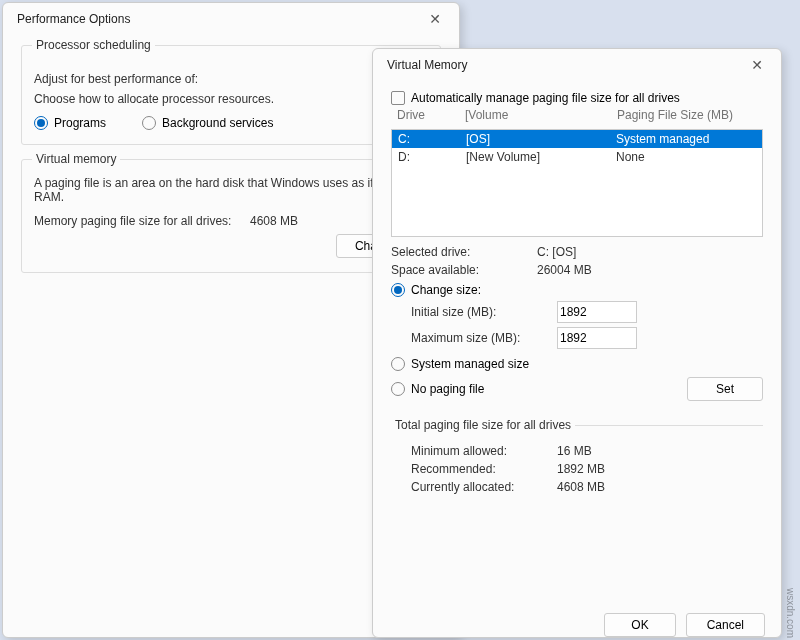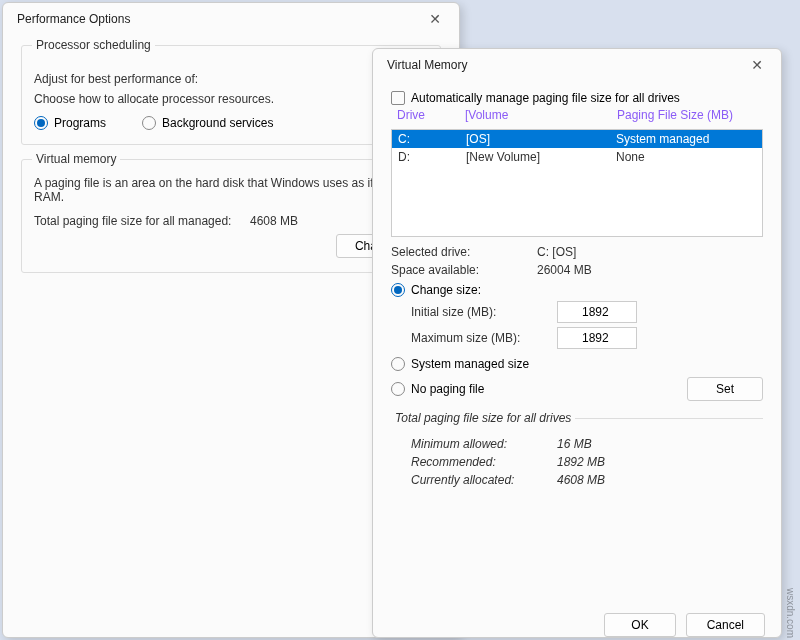--- a/index.html
+++ b/index.html
@@ -21,32 +21,32 @@
     .radio, .check { display: flex; align-items: center; gap: 6px; cursor: pointer; }
     .radio-ind { width: 14px; height: 14px; border-radius: 50%; border: 1.5px solid #0067c0; position: relative; }
     .radio-ind.checked::after { content: ""; position: absolute; inset: 2px; border-radius: 50%; background: #0067c0; }
     .radio-ind.gray { border-color: #888; }
     .check-ind { width: 14px; height: 14px; border: 1.5px solid #888; border-radius: 2px; }
     .row { display: flex; align-items: center; gap: 16px; margin: 4px 0; }
     .lab { min-width: 130px; color: #333; }
     .val { color: #333; }
     .btn { background: #fdfdfd; border: 1px solid #ccc; border-radius: 3px; padding: 4px 18px; cursor: pointer; font-size: 12px; }
     .listbox { border: 1px solid #ccc; background: #fff; height: 108px; margin: 4px 0 8px 0; }
-    .listhead { display: flex; padding: 3px 6px; color: #8b5cf6; }
+    .listhead { display: flex; padding: 3px 6px; color: #737373; }
     .listrow { display: flex; padding: 2px 6px; color: #333; }
     .listrow.sel { background: #0078d7; color: #fff; }
     .c-drive { width: 36px; }
     .c-vol { flex: 1; margin-left: 32px; }
     .c-size { width: 140px; }
-    .input { border: 1px solid #ccc; padding: 3px 24px; width: 80px; background: #fff; }
+    .input { border: 1px solid #ccc; padding: 3px 2px; width: 80px; background: #fff; }
     .subpad { padding-left: 20px; }
     .footer { position: absolute; bottom: 0; right: 16px; display: flex; gap: 10px; }
     .set-row { display: flex; justify-content: flex-end; padding-right: 2px; margin-top: 6px; }
     .watermark { position: absolute; bottom: 2px; right: 4px; font-size: 10px; color: rgba(0,0,0,0.35); writing-mode: vertical-rl; }
-    fieldset.nobox { border: none; border-top: 1px solid #ddd; padding-top: 8px; margin-top: 10px; font-style: italic; }
+    fieldset.nobox { border: none; border-top: 1px solid #ddd; padding-top: 8px; margin-top: 17px; }
     fieldset.nobox legend { padding: 0 4px; color: #333; }
   </style>
 </head>
 <body>
 
 <div class="window w1">
   <div class="titlebar">
     <span class="title">Performance Options</span>
     <span class="close-x">✕</span>
   </div>
@@ -63,21 +63,21 @@
         <label class="radio">
           <span class="radio-ind gray"></span>
           <span>Background services</span>
         </label>
       </div>
     </div>
     <div class="group">
       <span class="group-title">Virtual memory</span>
       <div class="plain">A paging file is an area on the hard disk that Windows uses as if it were RAM.</div>
       <div class="row" style="margin-top:10px">
-        <span class="lab" style="min-width:200px">Total paging file size for all managed:</span>
+        <span class="lab" style="min-width:200px">Memory paging file size for all drives:</span>
         <span class="val">4608 MB</span>
       </div>
       <div class="set-row">
         <button class="btn">Change...</button>
       </div>
     </div>
   </div>
 </div>
 
 <div class="window w2">

